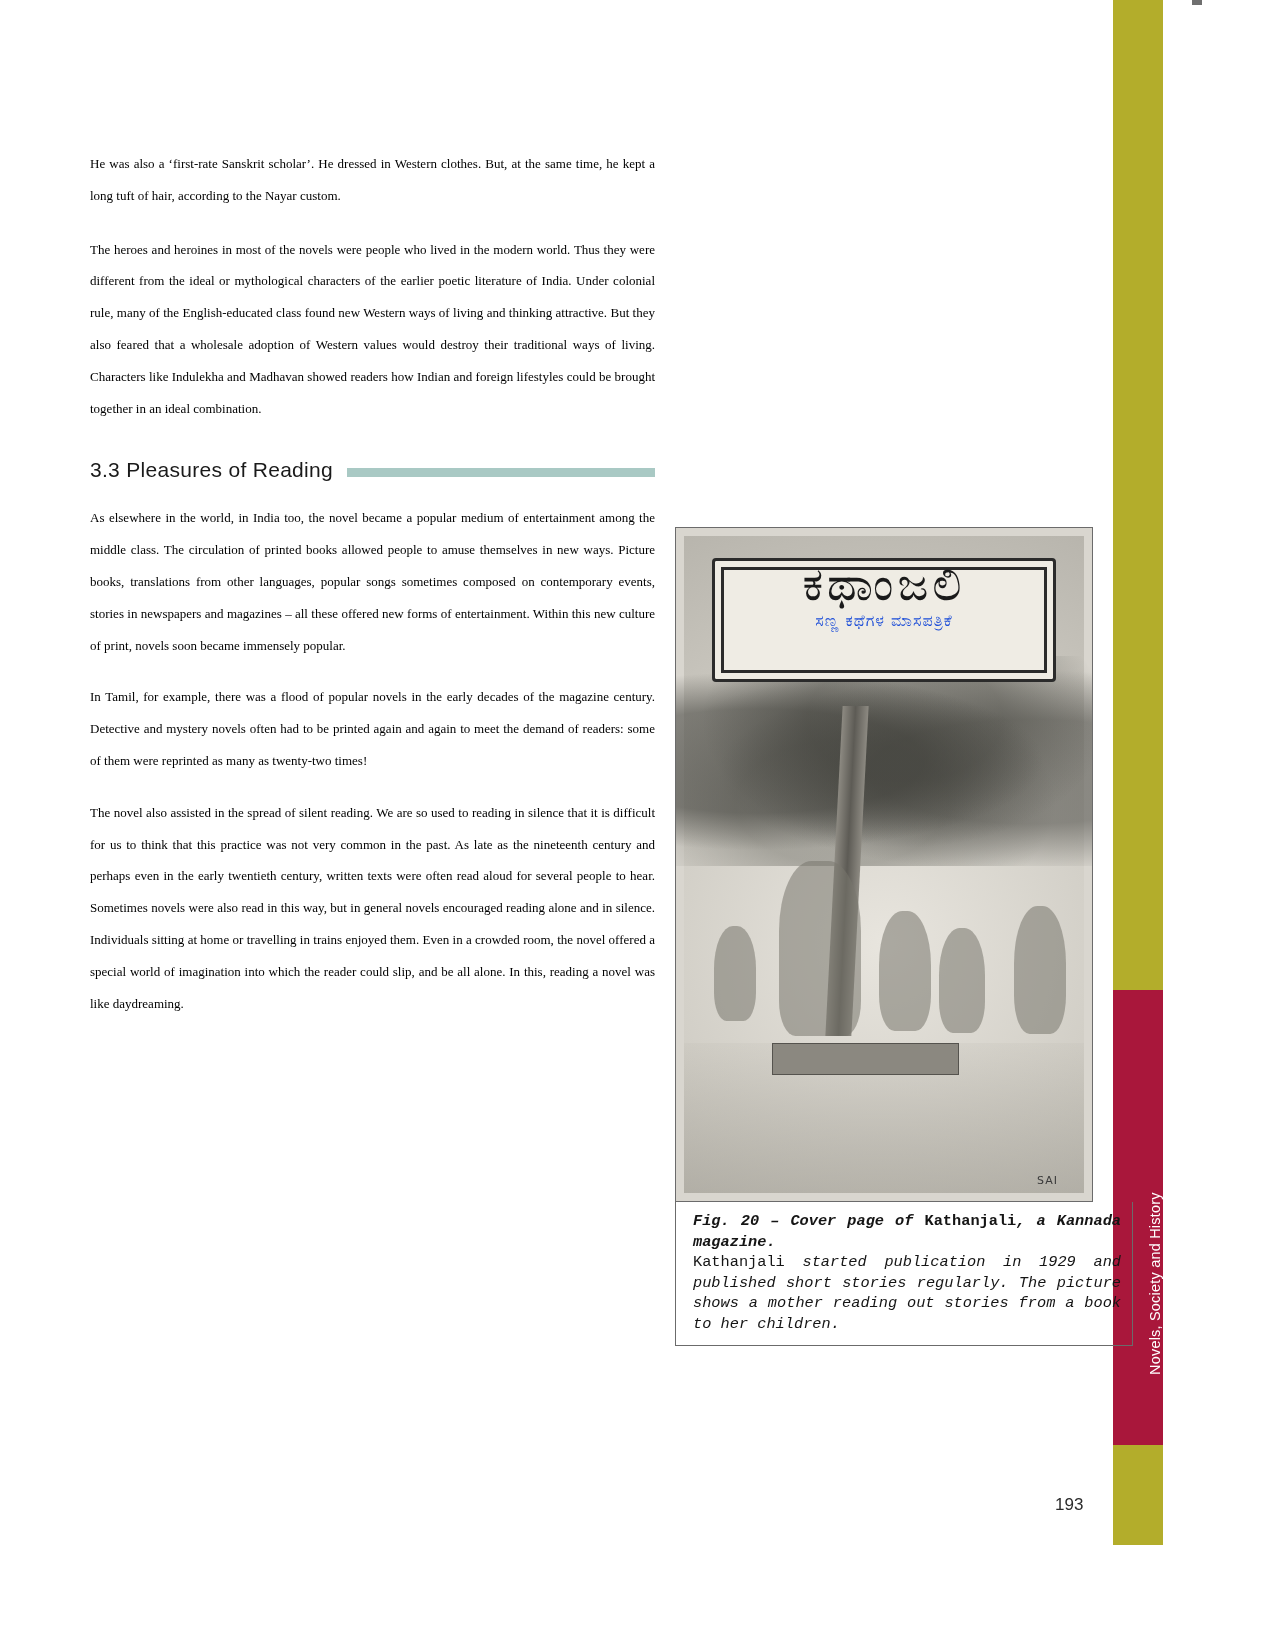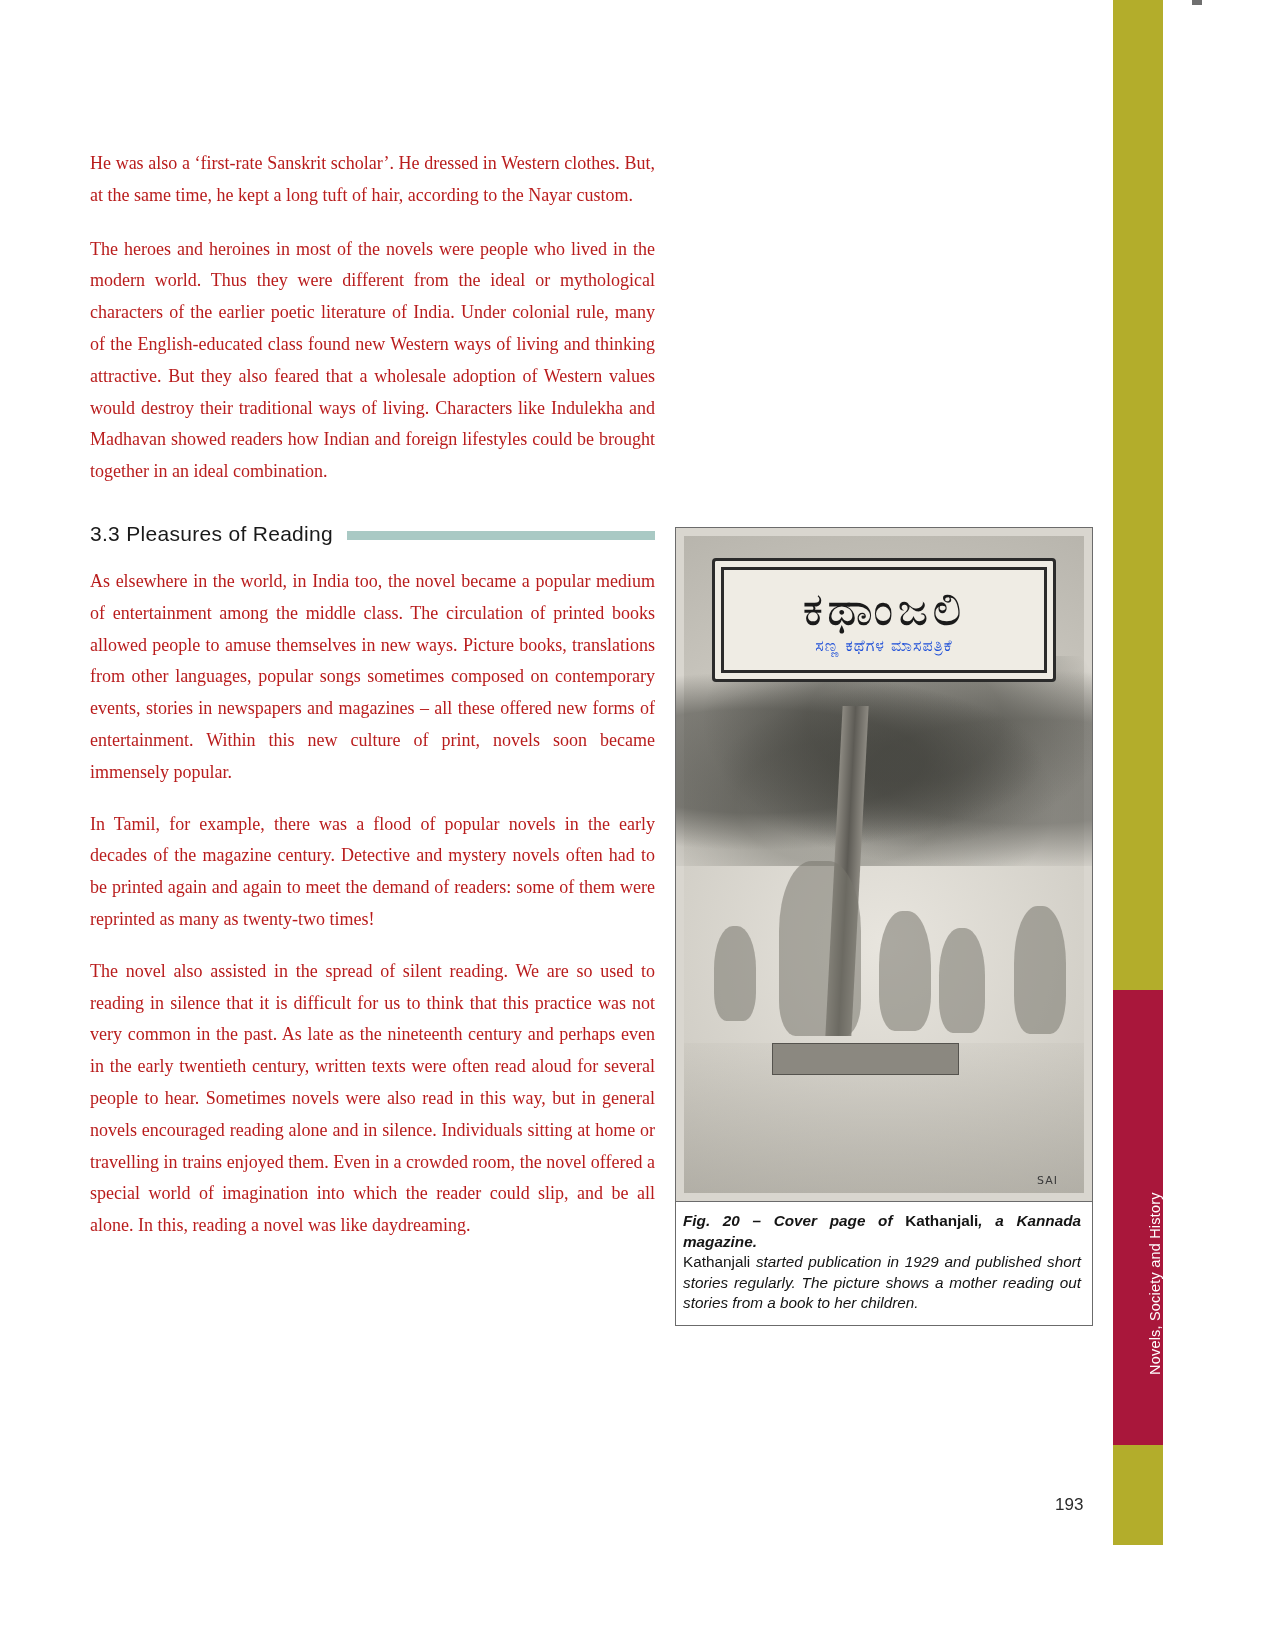--- a/index.html
+++ b/index.html
@@ -84,23 +84,23 @@
 
   .col-left {
     position: absolute;
     left: 90px;
     top: 148px;
     width: 565px;
   }
 
   p.body-par {
     margin: 0 0 20px 0;
-    font-size: 18px;
+    font-size: 13px;
     line-height: 31.8px;
-    color: #b91c1c;
+    color: #000000;
     text-align: justify;
     text-justify: inter-word;
     -webkit-hyphens: none;
     hyphens: none;
   }
   p.body-par.first {
     margin-bottom: 22px;
   }
 
   
@@ -154,21 +154,20 @@
     top: 22px;
     right: 28px;
     height: 118px;
     background: #efece4;
     border: 3px solid #2b2b2b;
     border-radius: 4px;
     box-shadow: inset 0 0 0 6px #efece4, inset 0 0 0 9px #2b2b2b;
     display: flex;
     flex-direction: column;
     align-items: center;
-    justify-content: center;
   }
   .plaque .kan-title {
     font-size: 46px;
     line-height: 1;
     color: #1a1a1a;
     font-family: "DejaVu Sans", sans-serif;
     letter-spacing: 4px;
   }
   .plaque .kan-sub {
     margin-top: 4px;
@@ -230,23 +229,23 @@
   .person {
     position: absolute;
     background: rgba(120,118,110,.55);
     border-radius: 45% 45% 30% 30%;
   }
 
   .fig-caption {
     border: 1px solid #6b6b6b;
     border-top: none;
     box-sizing: border-box;
-    width: 418px;
-    padding: 9px 11px 11px 7px;
-    font-family: Liberation Sans, sans-serif;
+    width: 458px;
+    padding: 9px 11px 11px 17px;
+    font-family: Liberation Mono, monospace;
     font-size: 15.3px;
     line-height: 20.5px;
     color: #151515;
     text-align: justify;
   }
   .fig-caption .lead {
     font-weight: bold;
     font-style: italic;
   }
   .fig-caption .mag {

